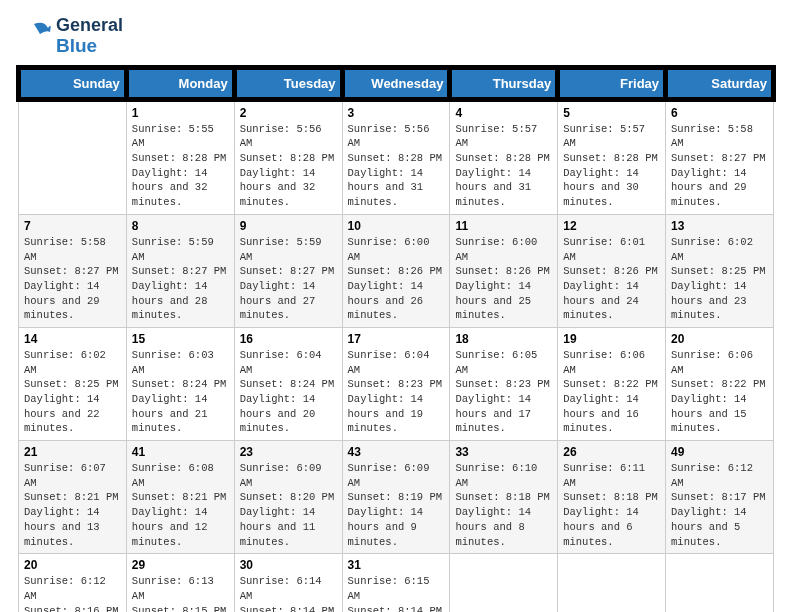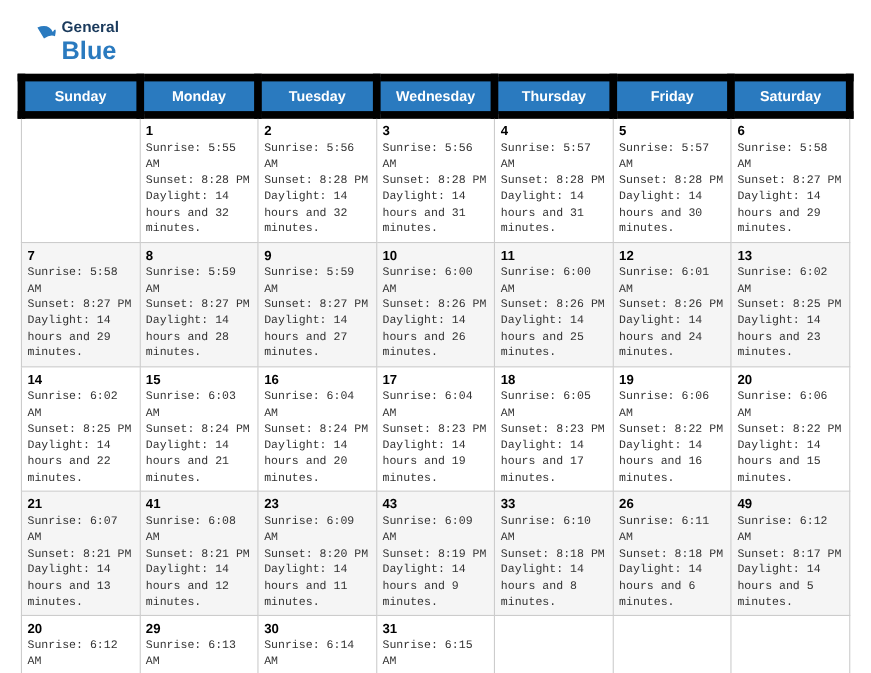--- a/index.html
+++ b/index.html
@@ -36,24 +36,24 @@
     }
     .calendar {
       width: 100%;
       border-collapse: collapse;
       font-size: 11px;
     }
     .calendar th {
       background-color: #2a7abf;
       color: #fff;
       padding: 6px 4px;
-      text-align: center;
+      text-align: right;
       font-size: 13px;
       font-weight: bold;
-      border: 7px solid #000000;
+      border: 5px solid #000000;
     }
     .calendar td {
       border: 1px solid #ccc;
       vertical-align: top;
       padding: 4px 5px;
       width: calc(100% / 7);
       height: 80px;
       background: #fff;
     }
     .calendar tr:nth-child(even) td {
@@ -80,22 +80,22 @@
 <body>
 
 <div class="header-area">
   <div class="logo">
 <div style="display:flex;flex-direction:column;align-items:flex-start;">
   <div style="display:flex;align-items:center;gap:4px;">
     <svg width="36" height="36" viewBox="0 0 36 36">
       <path d="M18 6 Q28 2 32 10 Q36 4 34 14 Q30 12 24 16 L18 6Z" fill="#2a7abf"></path>
     </svg>
     <div style="line-height:1.1;">
-      <span style="font-size:14px;font-weight:bold;color:#1a3a5c;">General</span><br>
-      <span style="font-size:23px;font-weight:bold;color:#2a7abf;">Blue</span>
+      <span style="font-size:18px;font-weight:bold;color:#1a3a5c;">General</span><br>
+      <span style="font-size:19px;font-weight:bold;color:#2a7abf;">Blue</span>
     </div>
   </div>
 </div>
     </div>
   <div class="title-area">
     <div class="main-title"></div>
     <div class="subtitle"></div>
   </div>
 </div>
 

